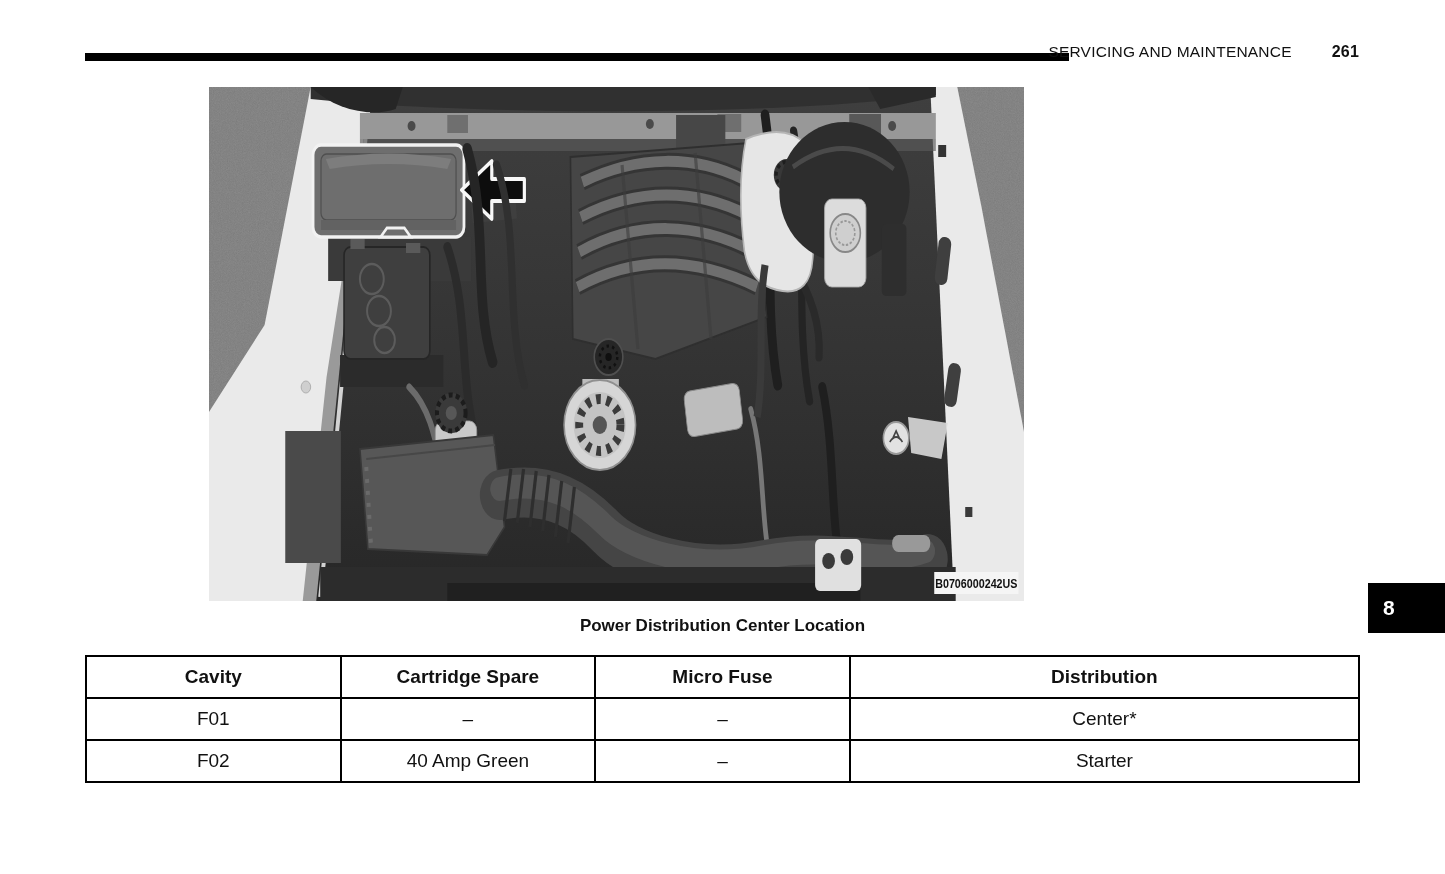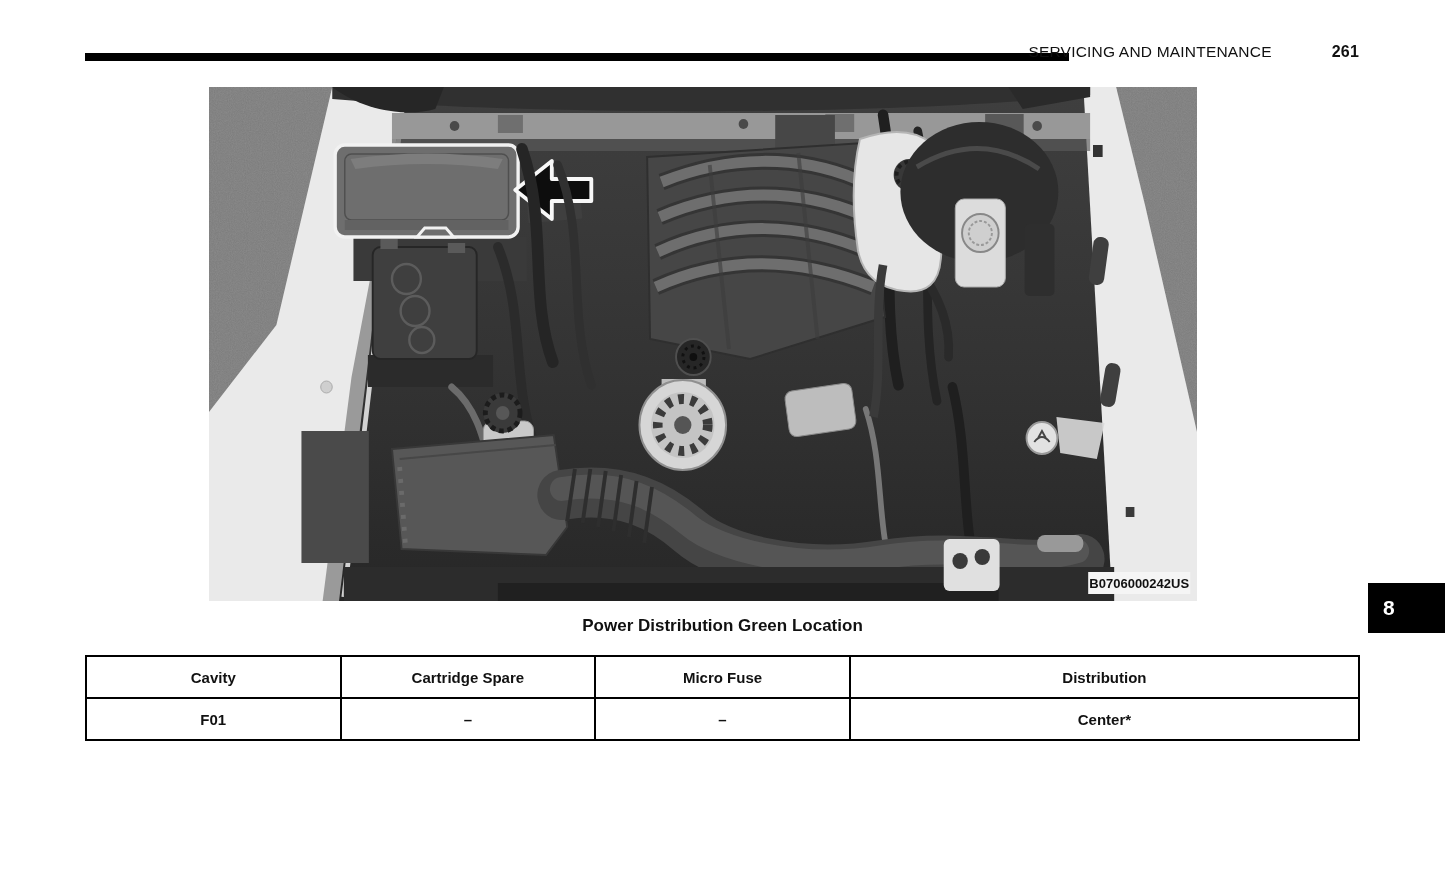--- a/index.html
+++ b/index.html
@@ -3,43 +3,43 @@
 <meta charset="utf-8">
 <style>
   html,body{margin:0;padding:0;}
   body{
     width:1445px;height:874px;background:#ffffff;position:relative;overflow:hidden;
     font-family:"Liberation Sans", sans-serif;color:#111;
   }
   
   .header-rule{position:absolute;left:85px;top:53px;width:984px;height:8px;background:#000;}
   .header-text{
-    position:absolute;top:43px;right:86px;display:flex;gap:28px;align-items:center;
+    position:absolute;top:43px;right:86px;display:flex;gap:8px;align-items:center;
     font-size:15.5px;letter-spacing:.2px;white-space:nowrap;
   }
   .header-page-number{font-weight:bold;font-size:16px;margin-left:32px;}
   
-  .photo-wrap{position:absolute;left:209px;top:87px;width:988px;height:514px;}
+  .photo-wrap{position:absolute;left:209px;top:87px;width:815px;height:514px;}
   .photo-wrap svg{display:block;width:100%;height:100%;}
   .figure-caption{
     position:absolute;left:0;top:616px;width:100%;text-align:center;
     font-size:17px;font-weight:bold;
   }
   
   table.fuse{
     position:absolute;left:85px;top:655px;width:1275px;
     border-collapse:collapse;table-layout:fixed;
   }
   table.fuse th, table.fuse td{
     border:2px solid #000;text-align:center;vertical-align:middle;
-    font-size:15px;padding:0 6px;
+    font-size:19px;padding:0 6px;
   }
   table.fuse th{height:40px;font-weight:bold;}
   table.fuse td.note{height:22px;font-weight:bold;font-size:14.5px;}
-  table.fuse tr.data td{height:40px;font-weight:bold;}
+  table.fuse tr.data td{height:40px;font-weight:normal;}
   
   .section-tab{
     position:absolute;left:1368px;top:583px;width:77px;height:50px;background:#000;
     color:#fff;display:flex;align-items:center;box-sizing:border-box;padding-left:15px;
     font-size:21px;font-weight:bold;cursor:pointer;
   }
 </style>
 </head>
 <body>
 
@@ -238,21 +238,21 @@
       <rect x="860" y="448" width="48" height="17" rx="8" fill="#999"></rect>
     </g>
 
     <g>
       <rect x="913" y="485" width="106" height="22" fill="#f5f5f5"></rect>
       <text x="966" y="501" text-anchor="middle" font-family="Liberation Sans, sans-serif" font-size="13.5" font-weight="bold" fill="#111">B0706000242US</text>
     </g>
   </svg>
 </div>
 
-<div class="figure-caption">Power Distribution Green Location</div>
+<div class="figure-caption">Power Distribution Center Location</div>
 
 <table class="fuse">
   <colgroup>
     <col style="width:20%">
       <col style="width:20%">
       <col style="width:20%">
       <col style="width:40%">
   </colgroup>
   <thead>
     <tr>
@@ -262,18 +262,24 @@
       <th>Distribution</th>
     </tr>
   </thead>
   <tbody>
     <tr class="data">
       <td>F01</td>
       <td>–</td>
       <td>–</td>
       <td>Center*</td>
     </tr>
+    <tr class="data">
+      <td>F02</td>
+      <td>40 Amp Green</td>
+      <td>–</td>
+      <td>Starter</td>
+    </tr>
   </tbody>
 </table>
 
 <div class="section-tab">
   <span>8</span>
 </div>
 
 </body></html>

